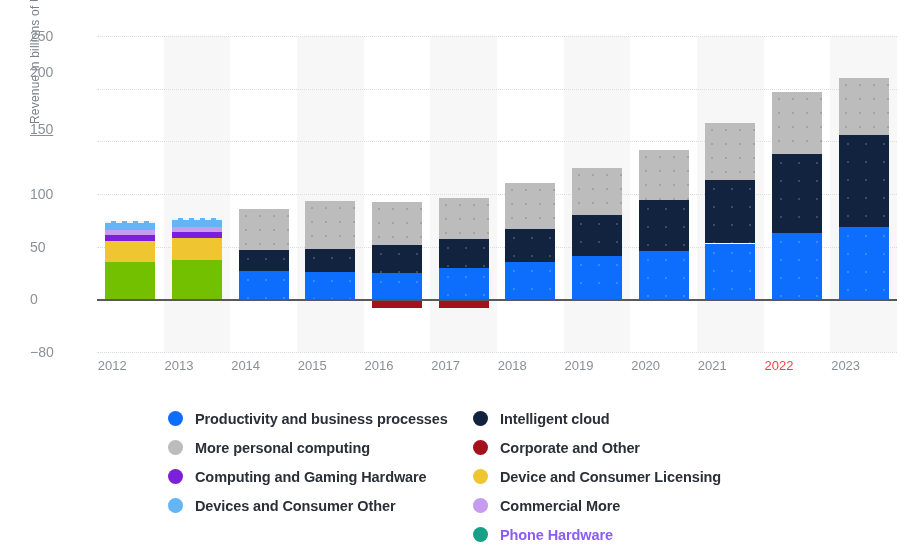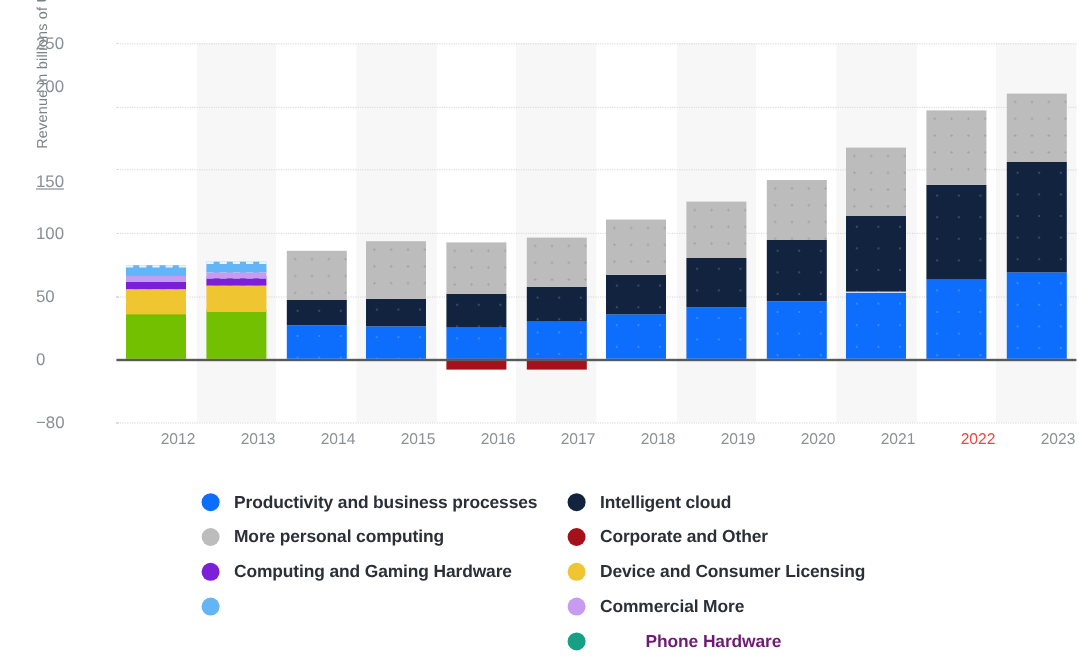--- a/index.html
+++ b/index.html
@@ -113,21 +113,21 @@
   }
   .seg.dashed-top {
     border-top: 2px dashed rgba(255,255,255,0.85);
   }
 
   
   .xtick {
     position: absolute;
     top: 358px;
     width: 65px;
-    text-align: right;
+    text-align: left;
     font-size: 13px;
     color: #8a9097;
   }
 
   
   .legend {
     position: absolute;
     left: 168px;
     top: 404px;
     width: 730px;
@@ -162,21 +162,21 @@
 </head>
 <body>
 
 <div id="chart-root">
 
   <div class="y-axis-title">Revenue in billions of U.S. dollars</div>
 
   <div class="ytick-wrap" id="ytick-wrap">
       <div class="ytick" style="top: 0px; color: rgb(138, 144, 151);">250</div>
       <div class="ytick" style="top: 36px; color: rgb(138, 144, 151);">200</div>
-      <div class="ytick" style="top: 115px; color: rgb(138, 144, 151); text-decoration: underline;">150</div>
+      <div class="ytick" style="top: 93px; color: rgb(138, 144, 151); text-decoration: underline;">150</div>
       <div class="ytick" style="top: 158px; color: rgb(138, 144, 151);">100</div>
       <div class="ytick" style="top: 210.667px; color: rgb(138, 144, 151);">50</div>
       <div class="ytick" style="top: 263.333px; color: rgb(138, 144, 151);">0</div>
       <div class="ytick" style="top: 316px; color: rgb(138, 144, 151);">−80</div>
     </div>
 
   <div class="plot" id="plot">
       <div class="col-band" style="left: 66.6667px; width: 66.6667px; background: rgb(247, 247, 247);"></div>
       <div class="col-band" style="left: 200px; width: 66.6667px; background: rgb(247, 247, 247);"></div>
       <div class="col-band" style="left: 333.333px; width: 66.6667px; background: rgb(247, 247, 247);"></div>
@@ -282,20 +282,21 @@
         <div class="legend-item">
           <span class="legend-dot" style="background: rgb(188, 188, 188);"></span>
           <span class="legend-label" style="color: rgb(43, 47, 56);">More personal computing</span>
         </div>
         <div class="legend-item">
           <span class="legend-dot" style="background: rgb(123, 31, 216);"></span>
           <span class="legend-label" style="color: rgb(43, 47, 56);">Computing and Gaming Hardware</span>
         </div>
         <div class="legend-item">
           <span class="legend-dot" style="background: rgb(100, 181, 246);"></span>
+          <span class="legend-label" style="color: rgb(43, 47, 56);">Devices and Consumer Other</span>
         </div>
       </div>
     <div class="legend-col right" id="legend-right">
         <div class="legend-item">
           <span class="legend-dot" style="background: rgb(18, 35, 64);"></span>
           <span class="legend-label" style="color: rgb(43, 47, 56);">Intelligent cloud</span>
         </div>
         <div class="legend-item">
           <span class="legend-dot" style="background: rgb(165, 17, 26);"></span>
           <span class="legend-label" style="color: rgb(43, 47, 56);">Corporate and Other</span>
@@ -303,18 +304,18 @@
         <div class="legend-item">
           <span class="legend-dot" style="background: rgb(239, 197, 49);"></span>
           <span class="legend-label" style="color: rgb(43, 47, 56);">Device and Consumer Licensing</span>
         </div>
         <div class="legend-item">
           <span class="legend-dot" style="background: rgb(199, 155, 240);"></span>
           <span class="legend-label" style="color: rgb(43, 47, 56);">Commercial More</span>
         </div>
         <div class="legend-item">
           <span class="legend-dot" style="background: rgb(22, 160, 133);"></span>
-          <span class="legend-label" style="color: #701a75; margin-left: 38px;">Phone Hardware</span>
+          <span class="legend-label" style="color: #8b5cf6;">Phone Hardware</span>
         </div>
       </div>
   </div>
 
 </div>
 
 </body></html>

